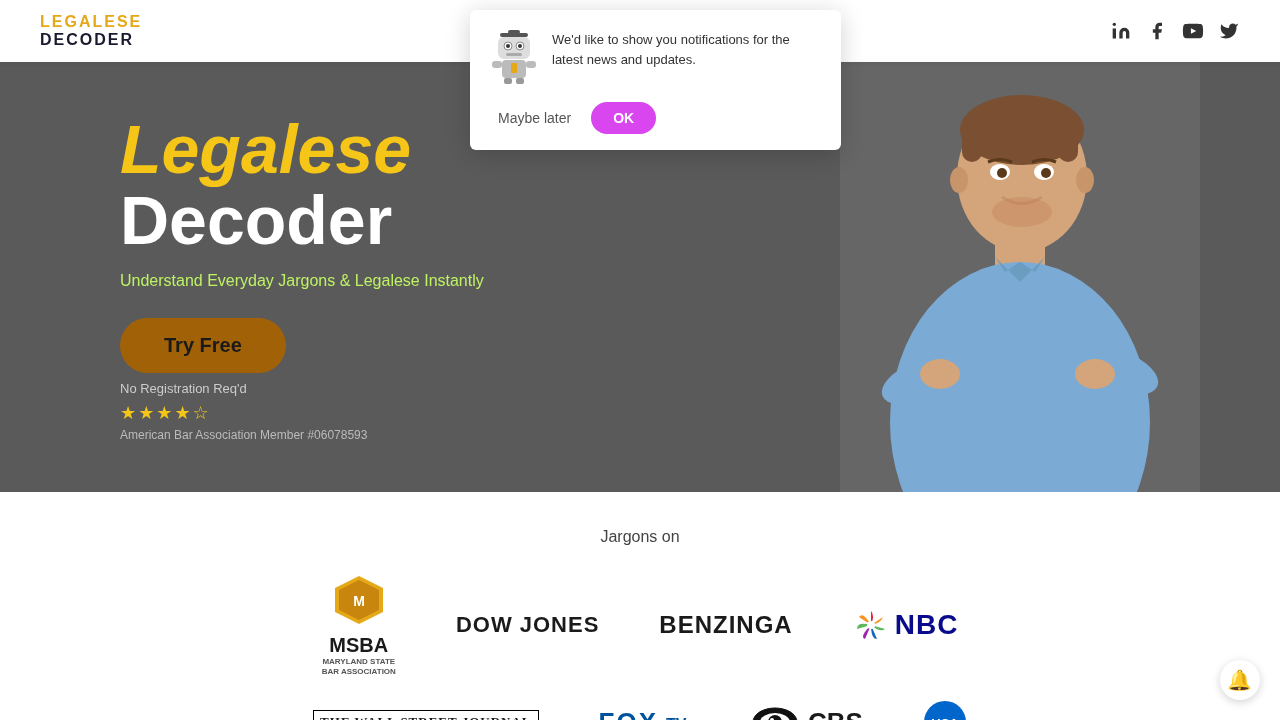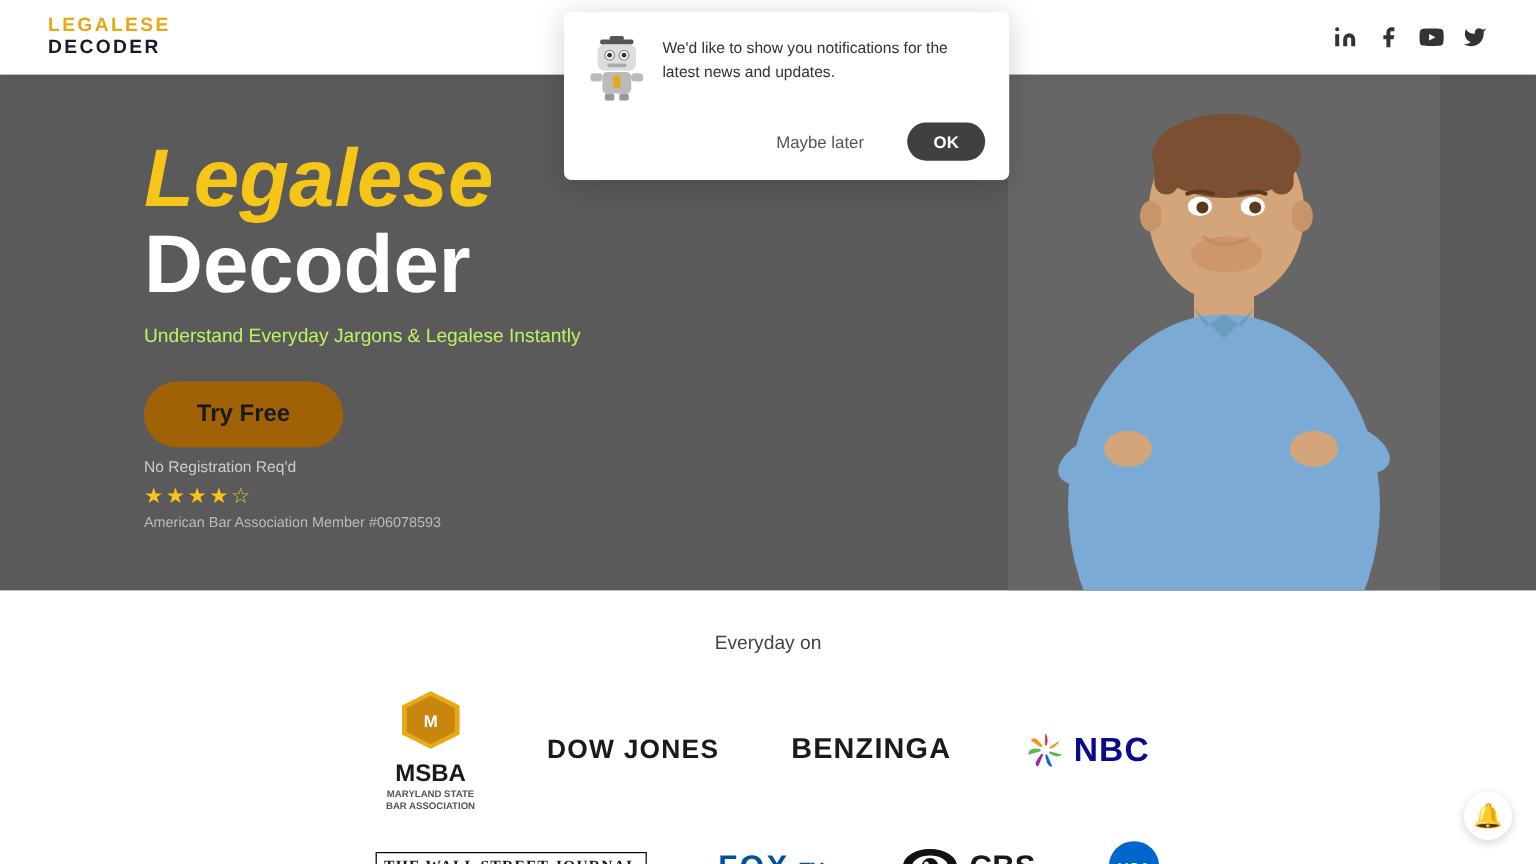--- a/index.html
+++ b/index.html
@@ -90,34 +90,33 @@
       height: 54px;
       flex-shrink: 0;
     }
     .popup-text {
       font-size: 13px;
       color: #333;
       line-height: 1.5;
     }
     .popup-actions {
       display: flex;
-      justify-content: flex-end;
-      gap: 28px;
+      gap: 12px;
       align-items: center;
     }
     .popup-maybe-later {
       background: none;
       border: none;
       color: #555;
       font-size: 14px;
       cursor: pointer;
       padding: 6px 8px;
     }
     .popup-ok {
-      background: #404040;
+      background: #d946ef;
       color: #fff;
       border: none;
       border-radius: 16px;
       font-size: 14px;
       font-weight: 600;
       padding: 8px 22px;
       cursor: pointer;
     }
 
     
@@ -430,21 +429,21 @@
       <path d="M162 135 Q182 148 202 135" stroke="#c8956a" stroke-width="3" fill="none"></path>
 
       <ellipse cx="182" cy="150" rx="30" ry="15" fill="#c07550" opacity="0.3"></ellipse>
 
       <polygon points="155,195 180,220 205,195 195,210 180,200 165,210" fill="#6a9dc0"></polygon>
     </svg>
   </div>
 </section>
 
 <section class="featured">
-  <div class="featured-label">Everyday on</div>
+  <div class="featured-label">Jargons on</div>
 
   <div class="featured-logos">
 
     <div class="logo-item logo-msba">
       <svg class="msba-badge" viewBox="0 0 52 52" xmlns="http://www.w3.org/2000/svg">
         <polygon points="26,2 50,14 50,38 26,50 2,38 2,14" fill="#e6a817"></polygon>
         <polygon points="26,6 46,16 46,36 26,46 6,36 6,16" fill="#c8860f"></polygon>
         <text x="26" y="32" font-size="14" font-weight="900" fill="#fff" text-anchor="middle" font-family="Arial">M</text>
       </svg>
       <div>

